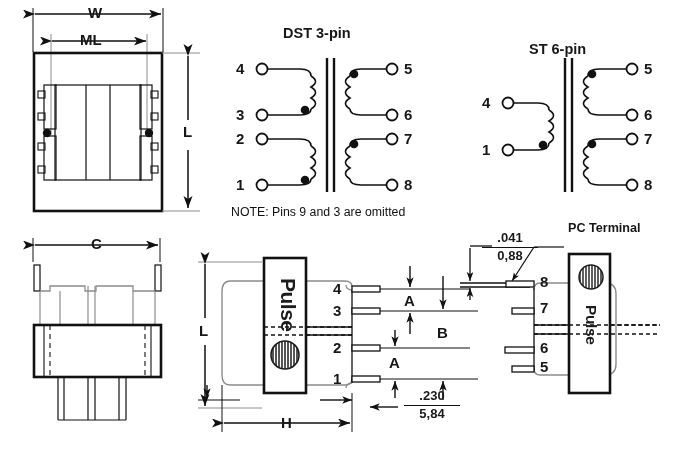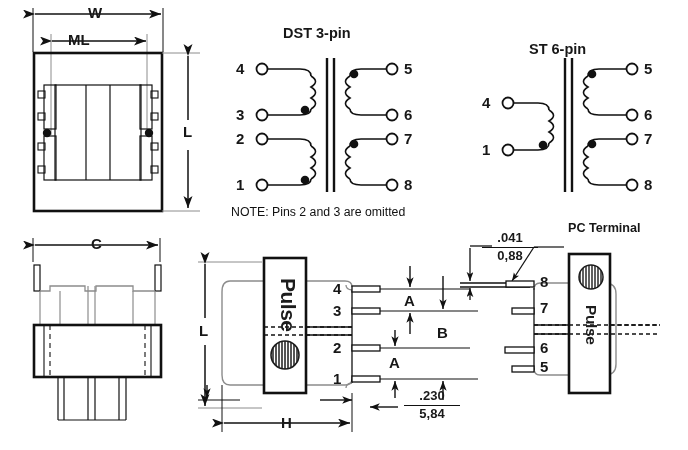--- a/index.html
+++ b/index.html
@@ -252,34 +252,34 @@
     <g stroke="#111" stroke-width="1.3" fill="#fff">
       <rect x="506" y="281" width="28" height="6"></rect>
       <rect x="512" y="308" width="22" height="6"></rect>
       <rect x="505" y="347" width="29" height="6"></rect>
       <rect x="512" y="366" width="22" height="6"></rect>
     </g>
   </g>
 </svg>
 
 <div class="lbl dim" style="left:88px;top:5px;">W</div>
-<div class="lbl dim" style="left:68px;top:32px;">ML</div>
+<div class="lbl dim" style="left:80px;top:32px;">ML</div>
 <div class="lbl dim" style="left:183px;top:124px;">L</div>
 
 <div class="lbl title" style="left:283px;top:26px;">DST 3-pin</div>
 <div class="lbl pin" style="left:236px;top:61px;">4</div>
 <div class="lbl pin" style="left:236px;top:107px;">3</div>
 <div class="lbl pin" style="left:236px;top:131px;">2</div>
 <div class="lbl pin" style="left:236px;top:177px;">1</div>
 <div class="lbl pin" style="left:404px;top:61px;">5</div>
 <div class="lbl pin" style="left:404px;top:107px;">6</div>
 <div class="lbl pin" style="left:404px;top:131px;">7</div>
 <div class="lbl pin" style="left:404px;top:177px;">8</div>
 
-<div class="lbl note" style="left:231px;top:205px;font-weight:normal;">NOTE: Pins 2 and 3 are omitted</div>
+<div class="lbl note" style="left:231px;top:205px;font-weight:normal;">NOTE: Pins 9 and 3 are omitted</div>
 
 <div class="lbl title" style="left:529px;top:42px;">ST 6-pin</div>
 <div class="lbl pin" style="left:482px;top:95px;">4</div>
 <div class="lbl pin" style="left:482px;top:142px;">1</div>
 <div class="lbl pin" style="left:644px;top:61px;">5</div>
 <div class="lbl pin" style="left:644px;top:107px;">6</div>
 <div class="lbl pin" style="left:644px;top:131px;">7</div>
 <div class="lbl pin" style="left:644px;top:177px;">8</div>
 
 <div class="lbl dim" style="left:91px;top:236px;">C</div>

